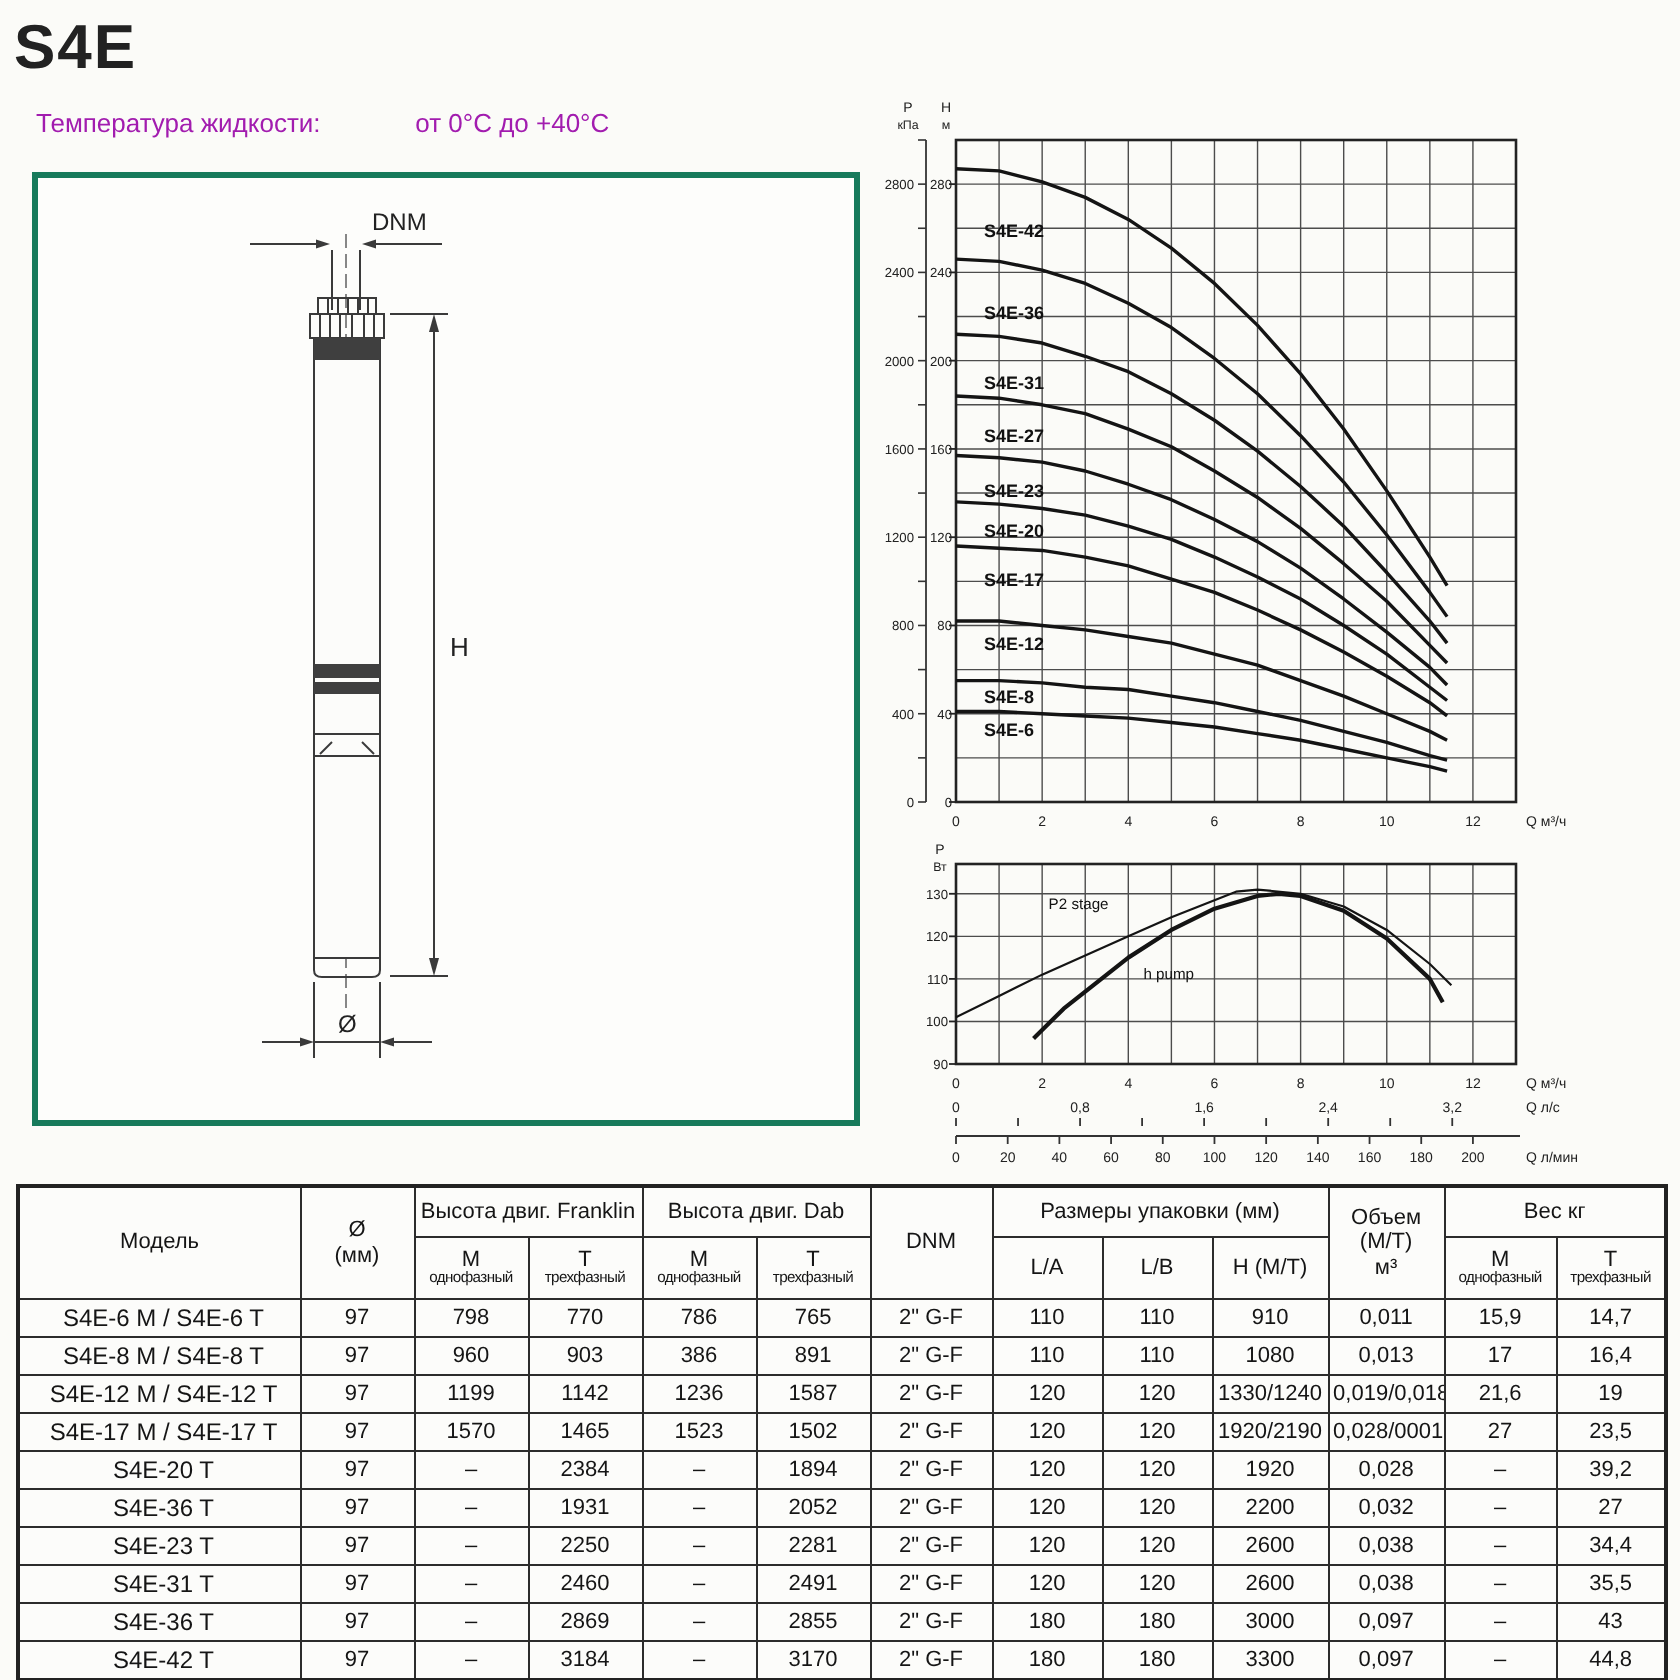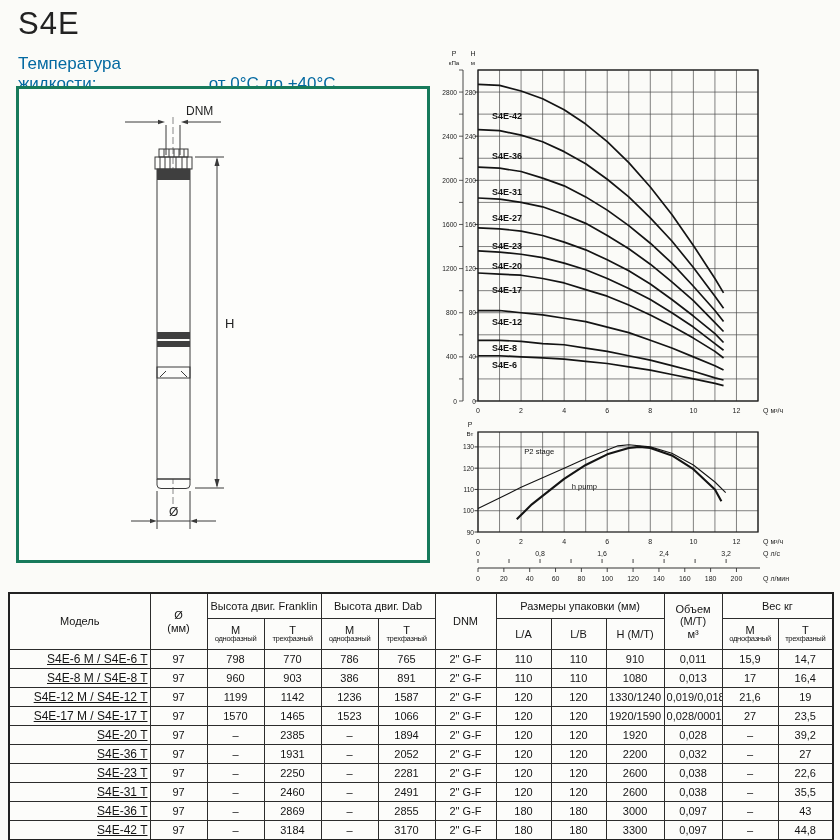--- a/index.html
+++ b/index.html
@@ -2,24 +2,24 @@
 <html><head>
 <meta charset="utf-8">
 <style>
   html,body{margin:0;padding:0;}
   body{
     width:840px;height:840px;position:relative;overflow:hidden;
     background:#fbfbf8;color:#1d1d1d;
     font-family:"Liberation Sans", sans-serif;
   }
   .page-title{
-    position:absolute;left:18px;top:6px;
-    font-size:31px;font-weight:normal;letter-spacing:1px;color:#222;
+    position:absolute;left:7px;top:6px;
+    font-size:31px;font-weight:bold;letter-spacing:1px;color:#222;
   }
-  .subtitle{position:absolute;left:18px;top:54px;font-size:17px;color:#0369a1;}
+  .subtitle{position:absolute;left:18px;top:54px;font-size:13px;color:#a21caf;}
   .subtitle .lbl{display:inline-block;width:186px;}
   .drawing-box{
     position:absolute;left:16px;top:86px;width:408px;height:471px;
     border:3px solid #177a5b;background:#fdfdfb;
   }
   .chart-wrap{position:absolute;background:transparent;}
   #mainChart{left:440px;top:45px;}
   #powerChart{left:440px;top:420px;}
   table.spec{
     position:absolute;left:8px;top:592px;width:824px;
@@ -28,21 +28,21 @@
   }
   table.spec th,table.spec td{
     border:1px solid #2c2c2c;text-align:center;vertical-align:middle;
     padding:0 2px;overflow:hidden;white-space:nowrap;
   }
   table.spec{border:2px solid #222;}
   table.spec thead th{font-weight:normal;font-size:11px;line-height:1.15;}
   table.spec thead .sub{font-size:7.6px;letter-spacing:-0.3px;display:block;margin-top:-1px;}
   table.spec thead .big{font-size:11px;display:block;}
   table.spec tbody td{height:18px;font-size:11px;}
-  table.spec tbody td.model{text-align:right;padding-left:6px;font-size:12px;text-decoration:underline;}
+  table.spec tbody td.model{text-align:center;padding-left:6px;font-size:12px;}
   table.spec thead tr:first-child th{height:24px;}
   table.spec thead tr:last-child th{height:30px;}
 </style>
 </head>
 <body>
 
 <div class="page-title">S4E</div>
 <div class="subtitle">
   <span class="lbl">Температура жидкости:</span>
   <span>от 0°C до +40°C</span>
@@ -407,34 +407,34 @@
         <td>0,019/0,018</td>
         <td>21,6</td>
         <td>19</td>
       </tr>
       <tr>
         <td class="model">S4E-17 M / S4E-17 T</td>
         <td>97</td>
         <td>1570</td>
         <td>1465</td>
         <td>1523</td>
-        <td>1066</td>
-        <td>2" G-F</td>
-        <td>120</td>
-        <td>120</td>
-        <td>1920/1590</td>
+        <td>1502</td>
+        <td>2" G-F</td>
+        <td>120</td>
+        <td>120</td>
+        <td>1920/2190</td>
         <td>0,028/00016</td>
         <td>27</td>
         <td>23,5</td>
       </tr>
       <tr>
         <td class="model">S4E-20 T</td>
         <td>97</td>
         <td>–</td>
-        <td>2385</td>
+        <td>2384</td>
         <td>–</td>
         <td>1894</td>
         <td>2" G-F</td>
         <td>120</td>
         <td>120</td>
         <td>1920</td>
         <td>0,028</td>
         <td>–</td>
         <td>39,2</td>
       </tr>
@@ -459,21 +459,21 @@
         <td>–</td>
         <td>2250</td>
         <td>–</td>
         <td>2281</td>
         <td>2" G-F</td>
         <td>120</td>
         <td>120</td>
         <td>2600</td>
         <td>0,038</td>
         <td>–</td>
-        <td>22,6</td>
+        <td>34,4</td>
       </tr>
       <tr>
         <td class="model">S4E-31 T</td>
         <td>97</td>
         <td>–</td>
         <td>2460</td>
         <td>–</td>
         <td>2491</td>
         <td>2" G-F</td>
         <td>120</td>

